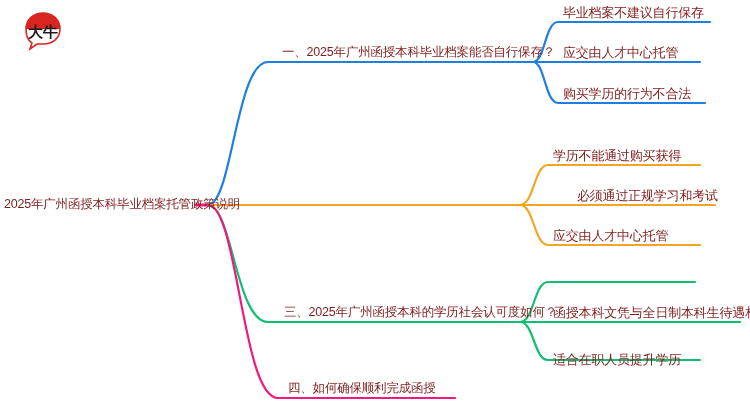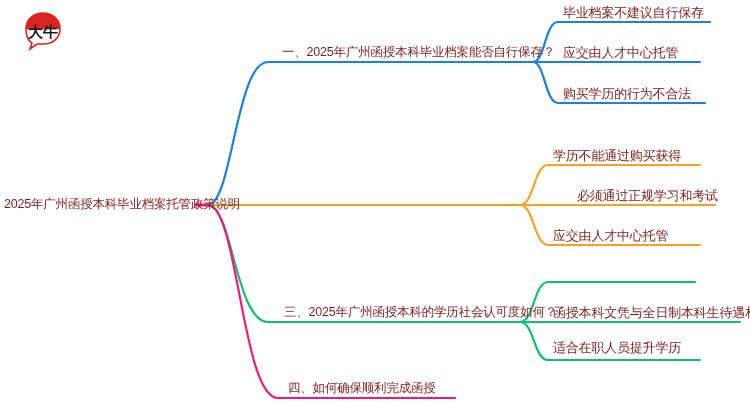--- a/index.html
+++ b/index.html
@@ -135,17 +135,17 @@
   <div class="node leaf-node" style="left:563px; top:5px;">毕业档案不建议自行保存</div>
   <div class="node leaf-node" style="left:563px; top:45px;">应交由人才中心托管</div>
   <div class="node leaf-node" style="left:563px; top:86px;">购买学历的行为不合法</div>
 
   <div class="node leaf-node" style="left:553px; top:148px;">学历不能通过购买获得</div>
   <div class="node leaf-node" style="left:553px; top:188px;padding-left:24px;">必须通过正规学习和考试</div>
   <div class="node leaf-node" style="left:553px; top:228px;">应交由人才中心托管</div>
 
   <div class="node branch-node" style="left:284px; top:305px;">三、2025年广州函授本科的学历社会认可度如何？</div>
   <div class="node leaf-node" style="left:553px; top:305px;">函授本科文凭与全日制本科生待遇相似</div>
-  <div class="node leaf-node" style="left:553px; top:340px;text-align:right;">适合在职人员提升学历</div>
+  <div class="node leaf-node" style="left:553px; top:352px;text-align:right;">适合在职人员提升学历</div>
 
   <div class="node branch-node" style="left:288px; top:381px;">四、如何确保顺利完成函授</div>
 
 </div>
 
 </body></html>

